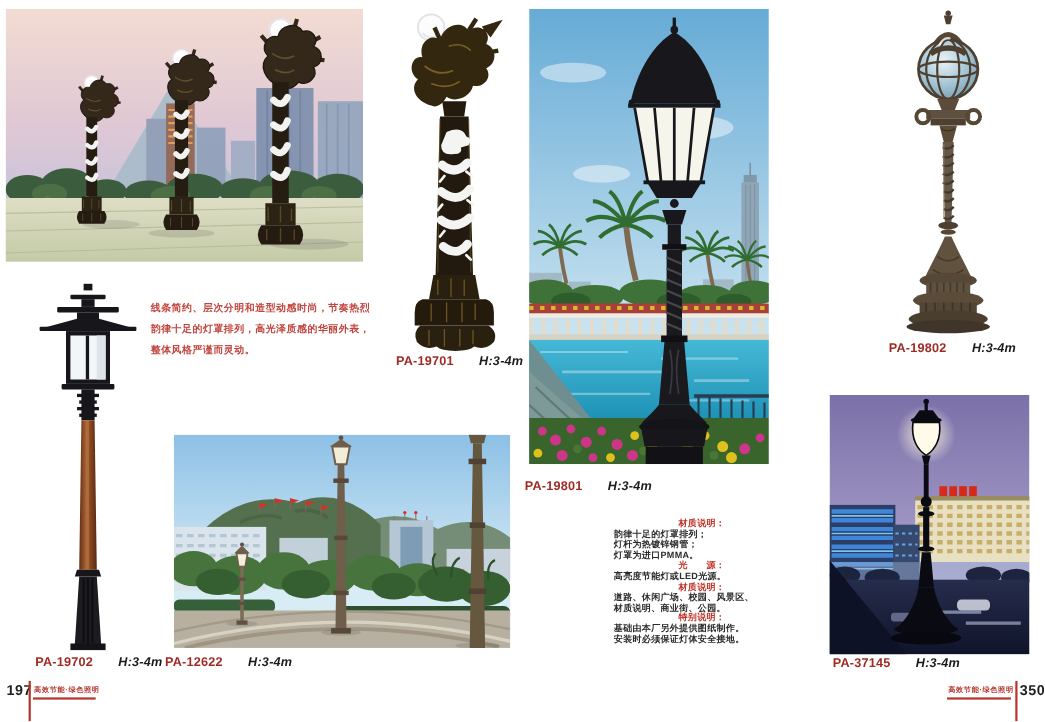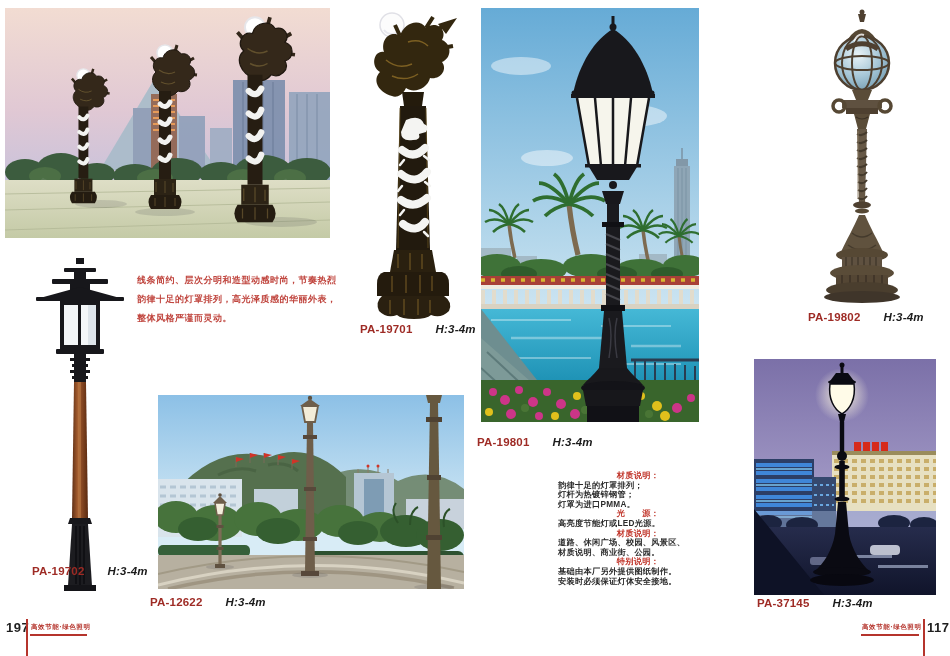--- a/index.html
+++ b/index.html
@@ -534,21 +534,21 @@
         <path d="M81,175 C78,192 70,204 61,212 L115,212 C107,204 98,192 95,175 Z" fill="#0a0a12"></path>
         <ellipse cx="88" cy="213" rx="29" ry="5" fill="#0a0a12"></ellipse>
         <ellipse cx="88" cy="221" rx="32" ry="6" fill="#080810"></ellipse>
       </g>
     </svg>
   </div>
 
   <div class="plabel" style="left:360px;top:323px;">
     <span class="code">PA-19701</span><span class="ht">H:3-4m</span>
   </div>
-  <div class="plabel" style="left:32px;top:565px;">
+  <div class="plabel" style="left:32px;top:596px;">
     <span class="code">PA-19702</span><span class="ht">H:3-4m</span>
   </div>
   <div class="plabel" style="left:150px;top:596px;">
     <span class="code">PA-12622</span><span class="ht">H:3-4m</span>
   </div>
   <div class="plabel" style="left:477px;top:436px;">
     <span class="code">PA-19801</span><span class="ht">H:3-4m</span>
   </div>
   <div class="plabel" style="left:808px;top:311px;">
     <span class="code">PA-19802</span><span class="ht">H:3-4m</span>
@@ -573,15 +573,15 @@
   </div>
 
   <div class="pagenum" style="left:6px;top:620px;">197</div>
   <div class="vline" style="left:26px;top:619px;"></div>
   <div class="slogan" style="left:31px;top:623px;">高效节能·绿色照明</div>
   <div class="hline" style="left:30px;top:634px;width:57px;"></div>
 
   <div class="slogan" style="left:862px;top:623px;">高效节能·绿色照明</div>
   <div class="hline" style="left:861px;top:634px;width:58px;"></div>
   <div class="vline" style="left:923px;top:619px;"></div>
-  <div class="pagenum" style="left:927px;top:620px;">117</div>
+  <div class="pagenum" style="left:927px;top:620px;">350</div>
 
 </div>
 
 </body></html>

